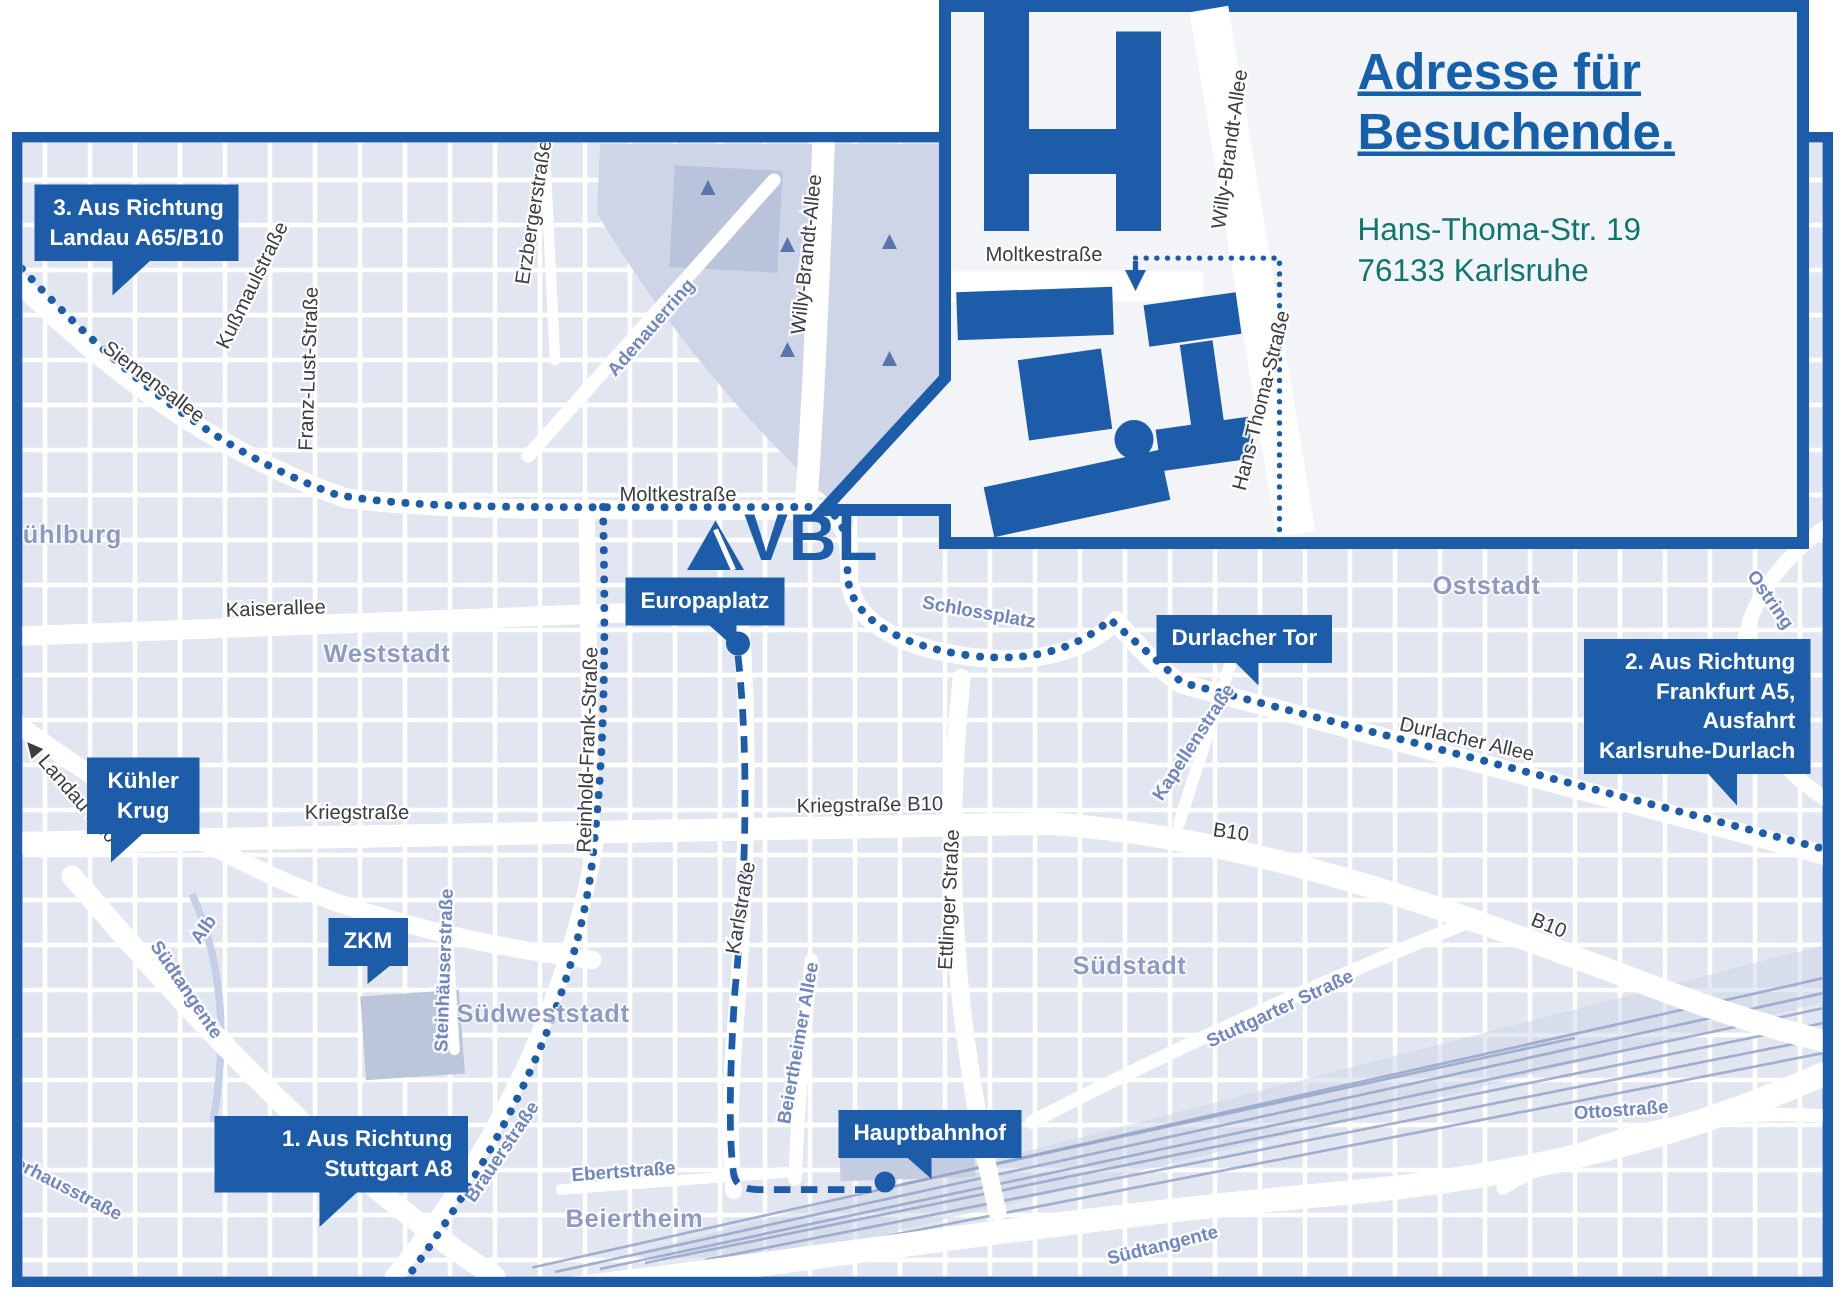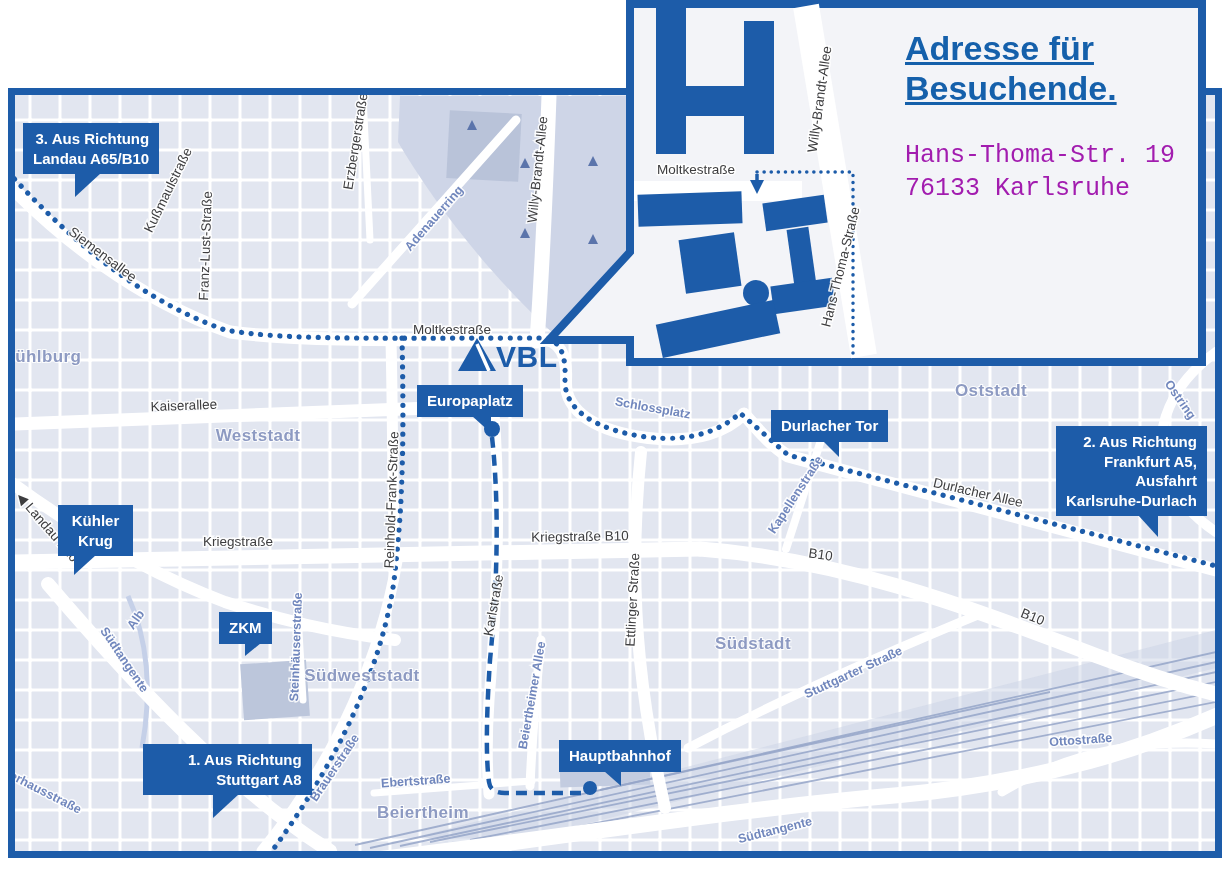--- a/index.html
+++ b/index.html
@@ -18,28 +18,28 @@
   .route-dashed{fill:none;stroke:#1d5ca9;stroke-width:4.5;stroke-dasharray:11 7;}
   .rail{stroke:#96a6c9;stroke-width:1.8;opacity:.85;}
   
   .badge{position:absolute;background:#1d5ca9;color:#fff;font-weight:bold;font-size:15px;
          line-height:1.3;padding:6px 10px;white-space:nowrap;z-index:5;text-align:right;}
   .badge.center{text-align:center;}
   .badge .ptr{position:absolute;top:100%;margin-top:-1px;width:0;height:0;}
   .route-dot{position:absolute;background:#1d5ca9;border-radius:50%;z-index:5;}
   
   #vbl-logo{position:absolute;left:458px;top:338px;z-index:4;display:flex;align-items:flex-end;}
-  #vbl-logo span{color:#1d5ca9;font-weight:800;font-size:30px;line-height:.95;letter-spacing:.5px;}
+  #vbl-logo span{color:#1d5ca9;font-weight:800;font-size:44px;line-height:.95;letter-spacing:.5px;}
   
   #inset{position:absolute;left:540px;top:0;width:676px;height:400px;z-index:10;}
   #inset svg{position:absolute;left:0;top:0;}
   #inset-title{position:absolute;left:365px;top:28px;color:#1560ab;font-weight:bold;
                font-size:34px;line-height:1.18;z-index:11;text-decoration:underline;}
-  #inset-address{position:absolute;left:365px;top:140px;color:#a21caf;font-size:25px;
-                 line-height:1.3;z-index:11;font-family:Liberation Mono, monospace;}
+  #inset-address{position:absolute;left:365px;top:140px;color:#0f766e;font-size:21px;
+                 line-height:1.3;z-index:11;}
 </style>
 </head>
 <body>
 
 <div id="stage">
 
   <div id="map-frame">
     <svg viewBox="15 95 1200 756" preserveAspectRatio="none">
       <defs>
         <pattern id="blk" width="30" height="30" patternUnits="userSpaceOnUse">

